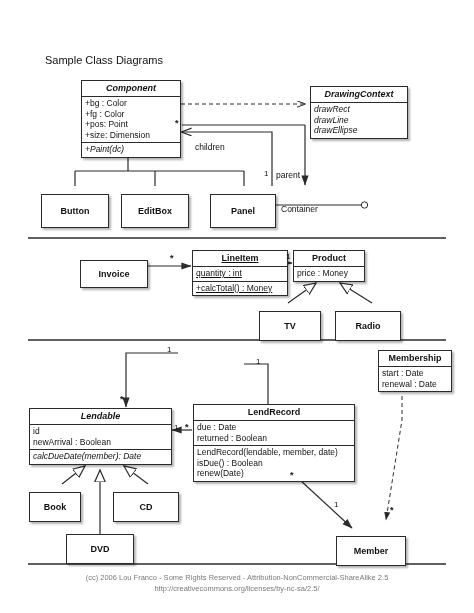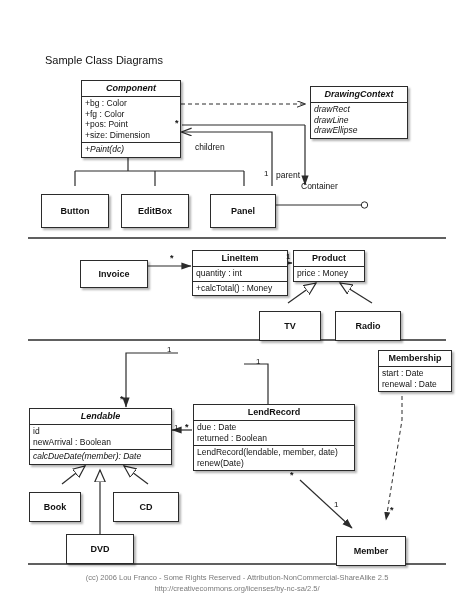--- a/index.html
+++ b/index.html
@@ -126,29 +126,29 @@
   <div class="cls simple" style="left:121px;top:186px;width:68px;height:34px;">
     <div class="name">EditBox</div>
   </div>
 
   <div class="cls simple" style="left:210px;top:186px;width:66px;height:34px;">
     <div class="name">Panel</div>
   </div>
 
   <div class="lbl" style="left:163px;top:142px;padding-left:32px;">children</div>
   <div class="lbl" style="left:276px;top:170px;">parent</div>
-  <div class="lbl" style="left:281px;top:181px;margin-left:20px;">Container</div>
+  <div class="lbl" style="left:281px;top:204px;">Container</div>
   <div class="mult" style="left:175px;top:118px;">*</div>
   <div class="mult one" style="left:264px;top:169px;">1</div>
 
   <div class="cls simple" style="left:80px;top:252px;width:68px;height:28px;">
     <div class="name">Invoice</div>
   </div>
 
-  <div class="cls" style="left:192px;top:250px;width:96px;">
+  <div class="cls" style="left:192px;top:250px;width:96px;text-decoration:underline;">
     <div class="name">LineItem</div>
     <div class="sect">
       <div>quantity : int</div>
     </div>
     <div class="sect">
       <div>+calcTotal() : Money</div>
     </div>
   </div>
 
   <div class="cls" style="left:293px;top:250px;width:72px;">
@@ -190,20 +190,21 @@
   </div>
 
   <div class="cls" style="left:193px;top:404px;width:162px;">
     <div class="name">LendRecord</div>
     <div class="sect">
       <div>due : Date</div>
       <div>returned : Boolean</div>
     </div>
     <div class="sect">
       <div>LendRecord(lendable, member, date)</div>
+      <div>isDue() : Boolean</div>
       <div>renew(Date)</div>
     </div>
   </div>
 
   <div class="cls simple" style="left:29px;top:484px;width:52px;height:30px;">
     <div class="name">Book</div>
   </div>
 
   <div class="cls simple" style="left:113px;top:484px;width:66px;height:30px;">
     <div class="name">CD</div>

